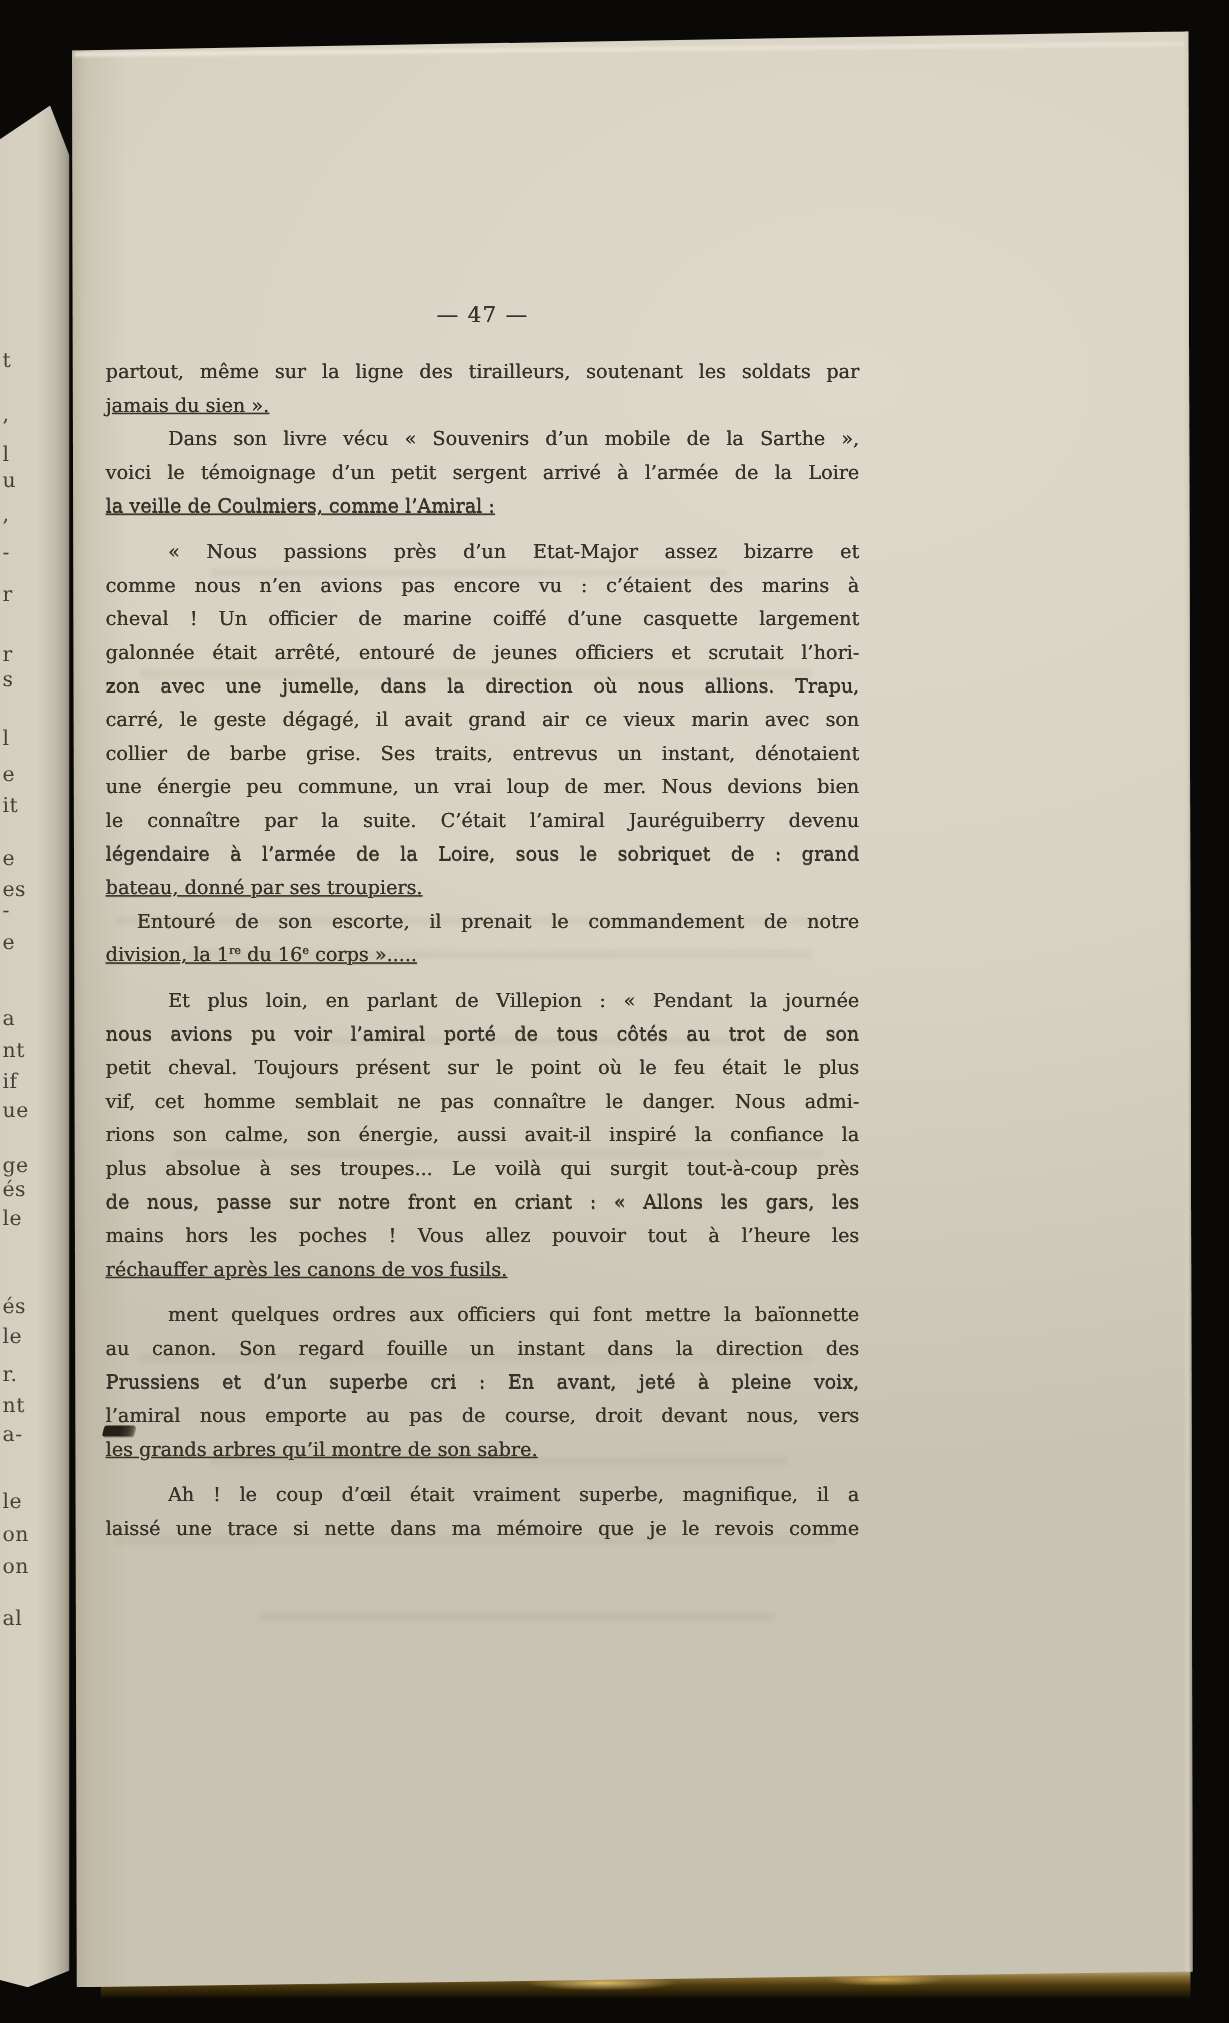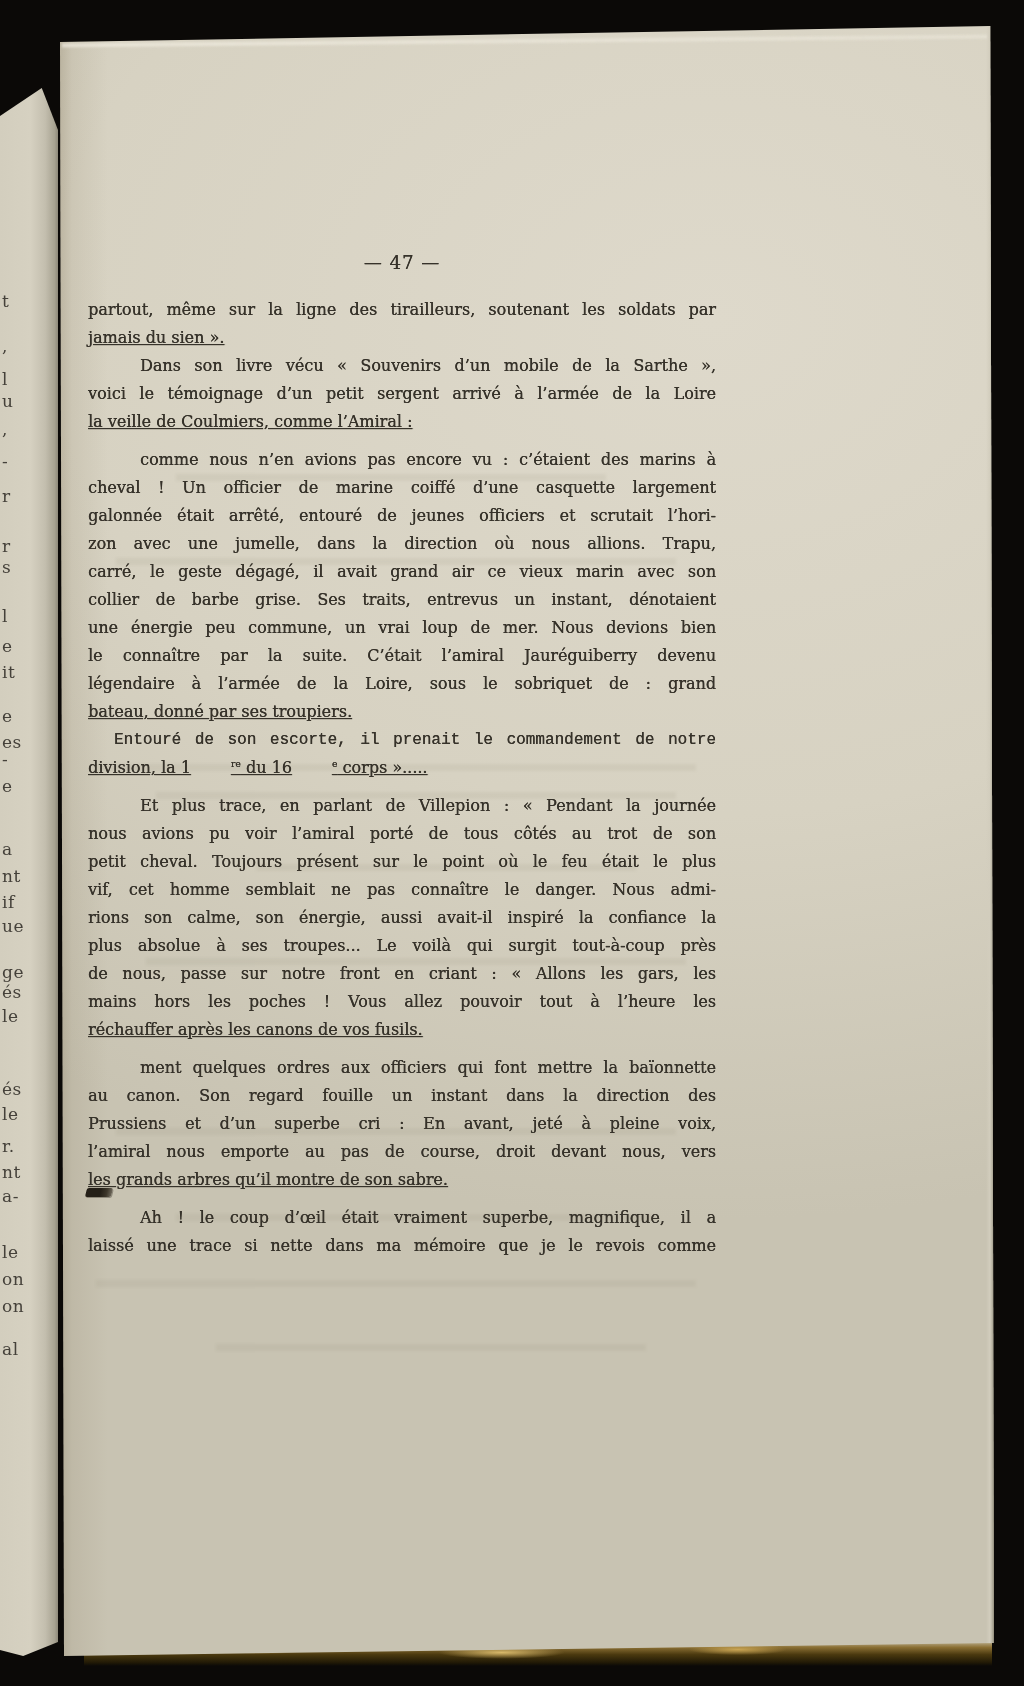--- a/index.html
+++ b/index.html
@@ -67,23 +67,23 @@
   .text-block {
     position:absolute; top:270px; left:32px; width:628px;
     font-size:16px; line-height:28px; color:var(--ink);
     text-shadow:.2px .2px 0 currentColor;
   }
   .para { margin:0; }
   .para.space-before { margin-top:10px; }
   .line { text-align:justify; text-align-last:justify; }
   .line.last-left { text-align-last:left;text-decoration:underline; }
   .para.indent-normal .line:first-child { text-indent:52px; }
-  .para.indent-small  .line:first-child { text-indent:26px;font-family:Liberation Mono, monospace; }
+  .para.indent-small  .line:first-child { text-indent:26px; }
   .para.indent-none   .line:first-child { text-indent:0; }
-  .line sup { font-size:.58em; vertical-align:6px; line-height:0;margin-left:40px; }
+  .line sup { font-size:.58em; vertical-align:6px; line-height:0; }
   .ink-smudge {
     position:absolute; left:30px; top:1162px; width:26px; height:9px;
     background: linear-gradient(90deg, #241f17 0 55%, #3d372b 80%, #6d675a 100%);
     border-radius:2px; transform:skewX(-14deg);
     box-shadow: 1px 1px 0 rgba(36,31,23,.35);
   }
   .top-fiber {
     position:absolute; left:6px; top:13px; width:926px; height:4px;
     background: linear-gradient(to right, rgba(240,236,224,.7), rgba(240,236,224,.45));
     transform: rotate(-0.55deg); filter: blur(1px);
@@ -104,37 +104,38 @@
         <div class="para indent-none">
           <div class="line"><span>partout, même sur la ligne des tirailleurs, soutenant les soldats par</span></div>
           <div class="line last-left"><span>jamais du sien ».</span></div>
         </div>
         <div class="para indent-normal">
           <div class="line"><span>Dans son livre vécu « Souvenirs d’un mobile de la Sarthe »,</span></div>
           <div class="line"><span>voici le témoignage d’un petit sergent arrivé à l’armée de la Loire</span></div>
           <div class="line last-left"><span>la veille de Coulmiers, comme l’Amiral :</span></div>
         </div>
         <div class="para indent-normal space-before">
+          <div class="line"><span>« Nous passions près d’un Etat-Major assez bizarre et</span></div>
           <div class="line"><span>comme nous n’en avions pas encore vu : c’étaient des marins à</span></div>
           <div class="line"><span>cheval ! Un officier de marine coiffé d’une casquette largement</span></div>
           <div class="line"><span>galonnée était arrêté, entouré de jeunes officiers et scrutait l’hori-</span></div>
           <div class="line"><span>zon avec une jumelle, dans la direction où nous allions. Trapu,</span></div>
           <div class="line"><span>carré, le geste dégagé, il avait grand air ce vieux marin avec son</span></div>
           <div class="line"><span>collier de barbe grise. Ses traits, entrevus un instant, dénotaient</span></div>
           <div class="line"><span>une énergie peu commune, un vrai loup de mer. Nous devions bien</span></div>
           <div class="line"><span>le connaître par la suite. C’était l’amiral Jauréguiberry devenu</span></div>
           <div class="line"><span>légendaire à l’armée de la Loire, sous le sobriquet de : grand</span></div>
           <div class="line last-left"><span>bateau, donné par ses troupiers.</span></div>
         </div>
         <div class="para indent-small">
           <div class="line"><span>Entouré de son escorte, il prenait le commandement de notre</span></div>
           <div class="line last-left"><span>division, la 1</span><sup>re</sup><span> du 16</span><sup>e</sup><span> corps ».....</span></div>
         </div>
         <div class="para indent-normal space-before">
-          <div class="line"><span>Et plus trace, en parlant de Villepion : « Pendant la journée</span></div>
+          <div class="line"><span>Et plus loin, en parlant de Villepion : « Pendant la journée</span></div>
           <div class="line"><span>nous avions pu voir l’amiral porté de tous côtés au trot de son</span></div>
           <div class="line"><span>petit cheval. Toujours présent sur le point où le feu était le plus</span></div>
           <div class="line"><span>vif, cet homme semblait ne pas connaître le danger. Nous admi-</span></div>
           <div class="line"><span>rions son calme, son énergie, aussi avait-il inspiré la confiance la</span></div>
           <div class="line"><span>plus absolue à ses troupes... Le voilà qui surgit tout-à-coup près</span></div>
           <div class="line"><span>de nous, passe sur notre front en criant : « Allons les gars, les</span></div>
           <div class="line"><span>mains hors les poches ! Vous allez pouvoir tout à l’heure les</span></div>
           <div class="line last-left"><span>réchauffer après les canons de vos fusils.</span></div>
         </div>
         <div class="para indent-normal space-before">

